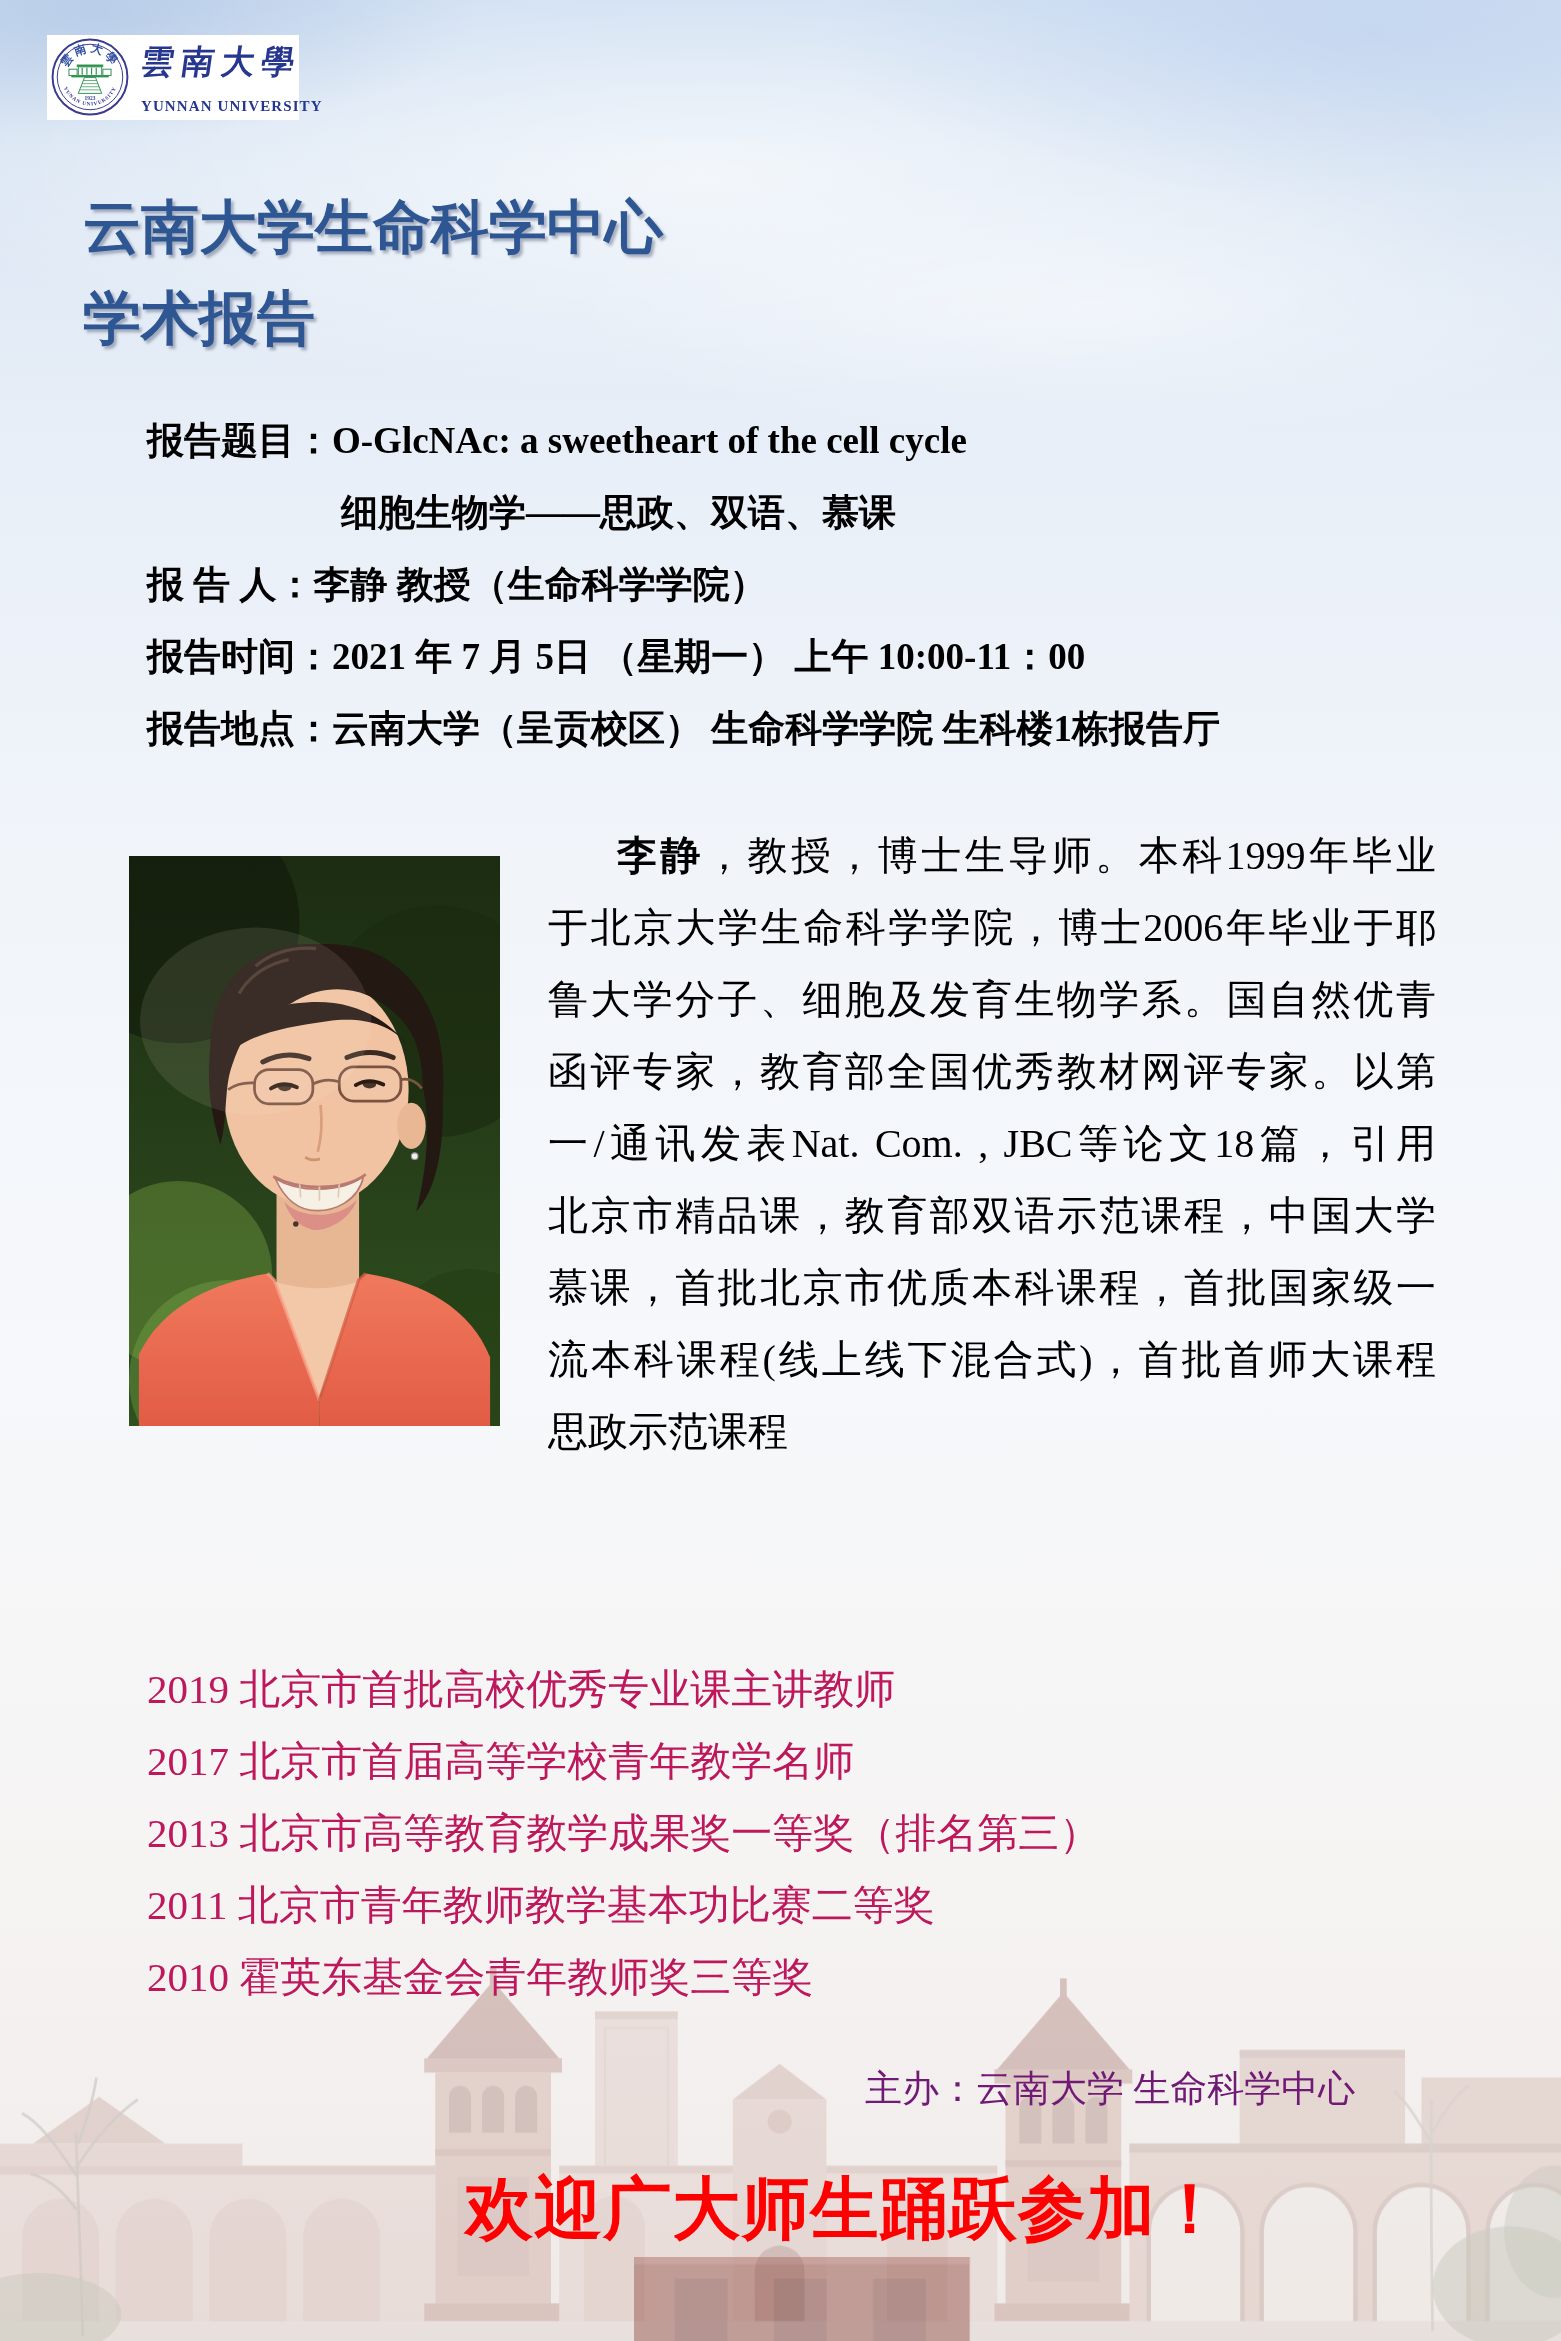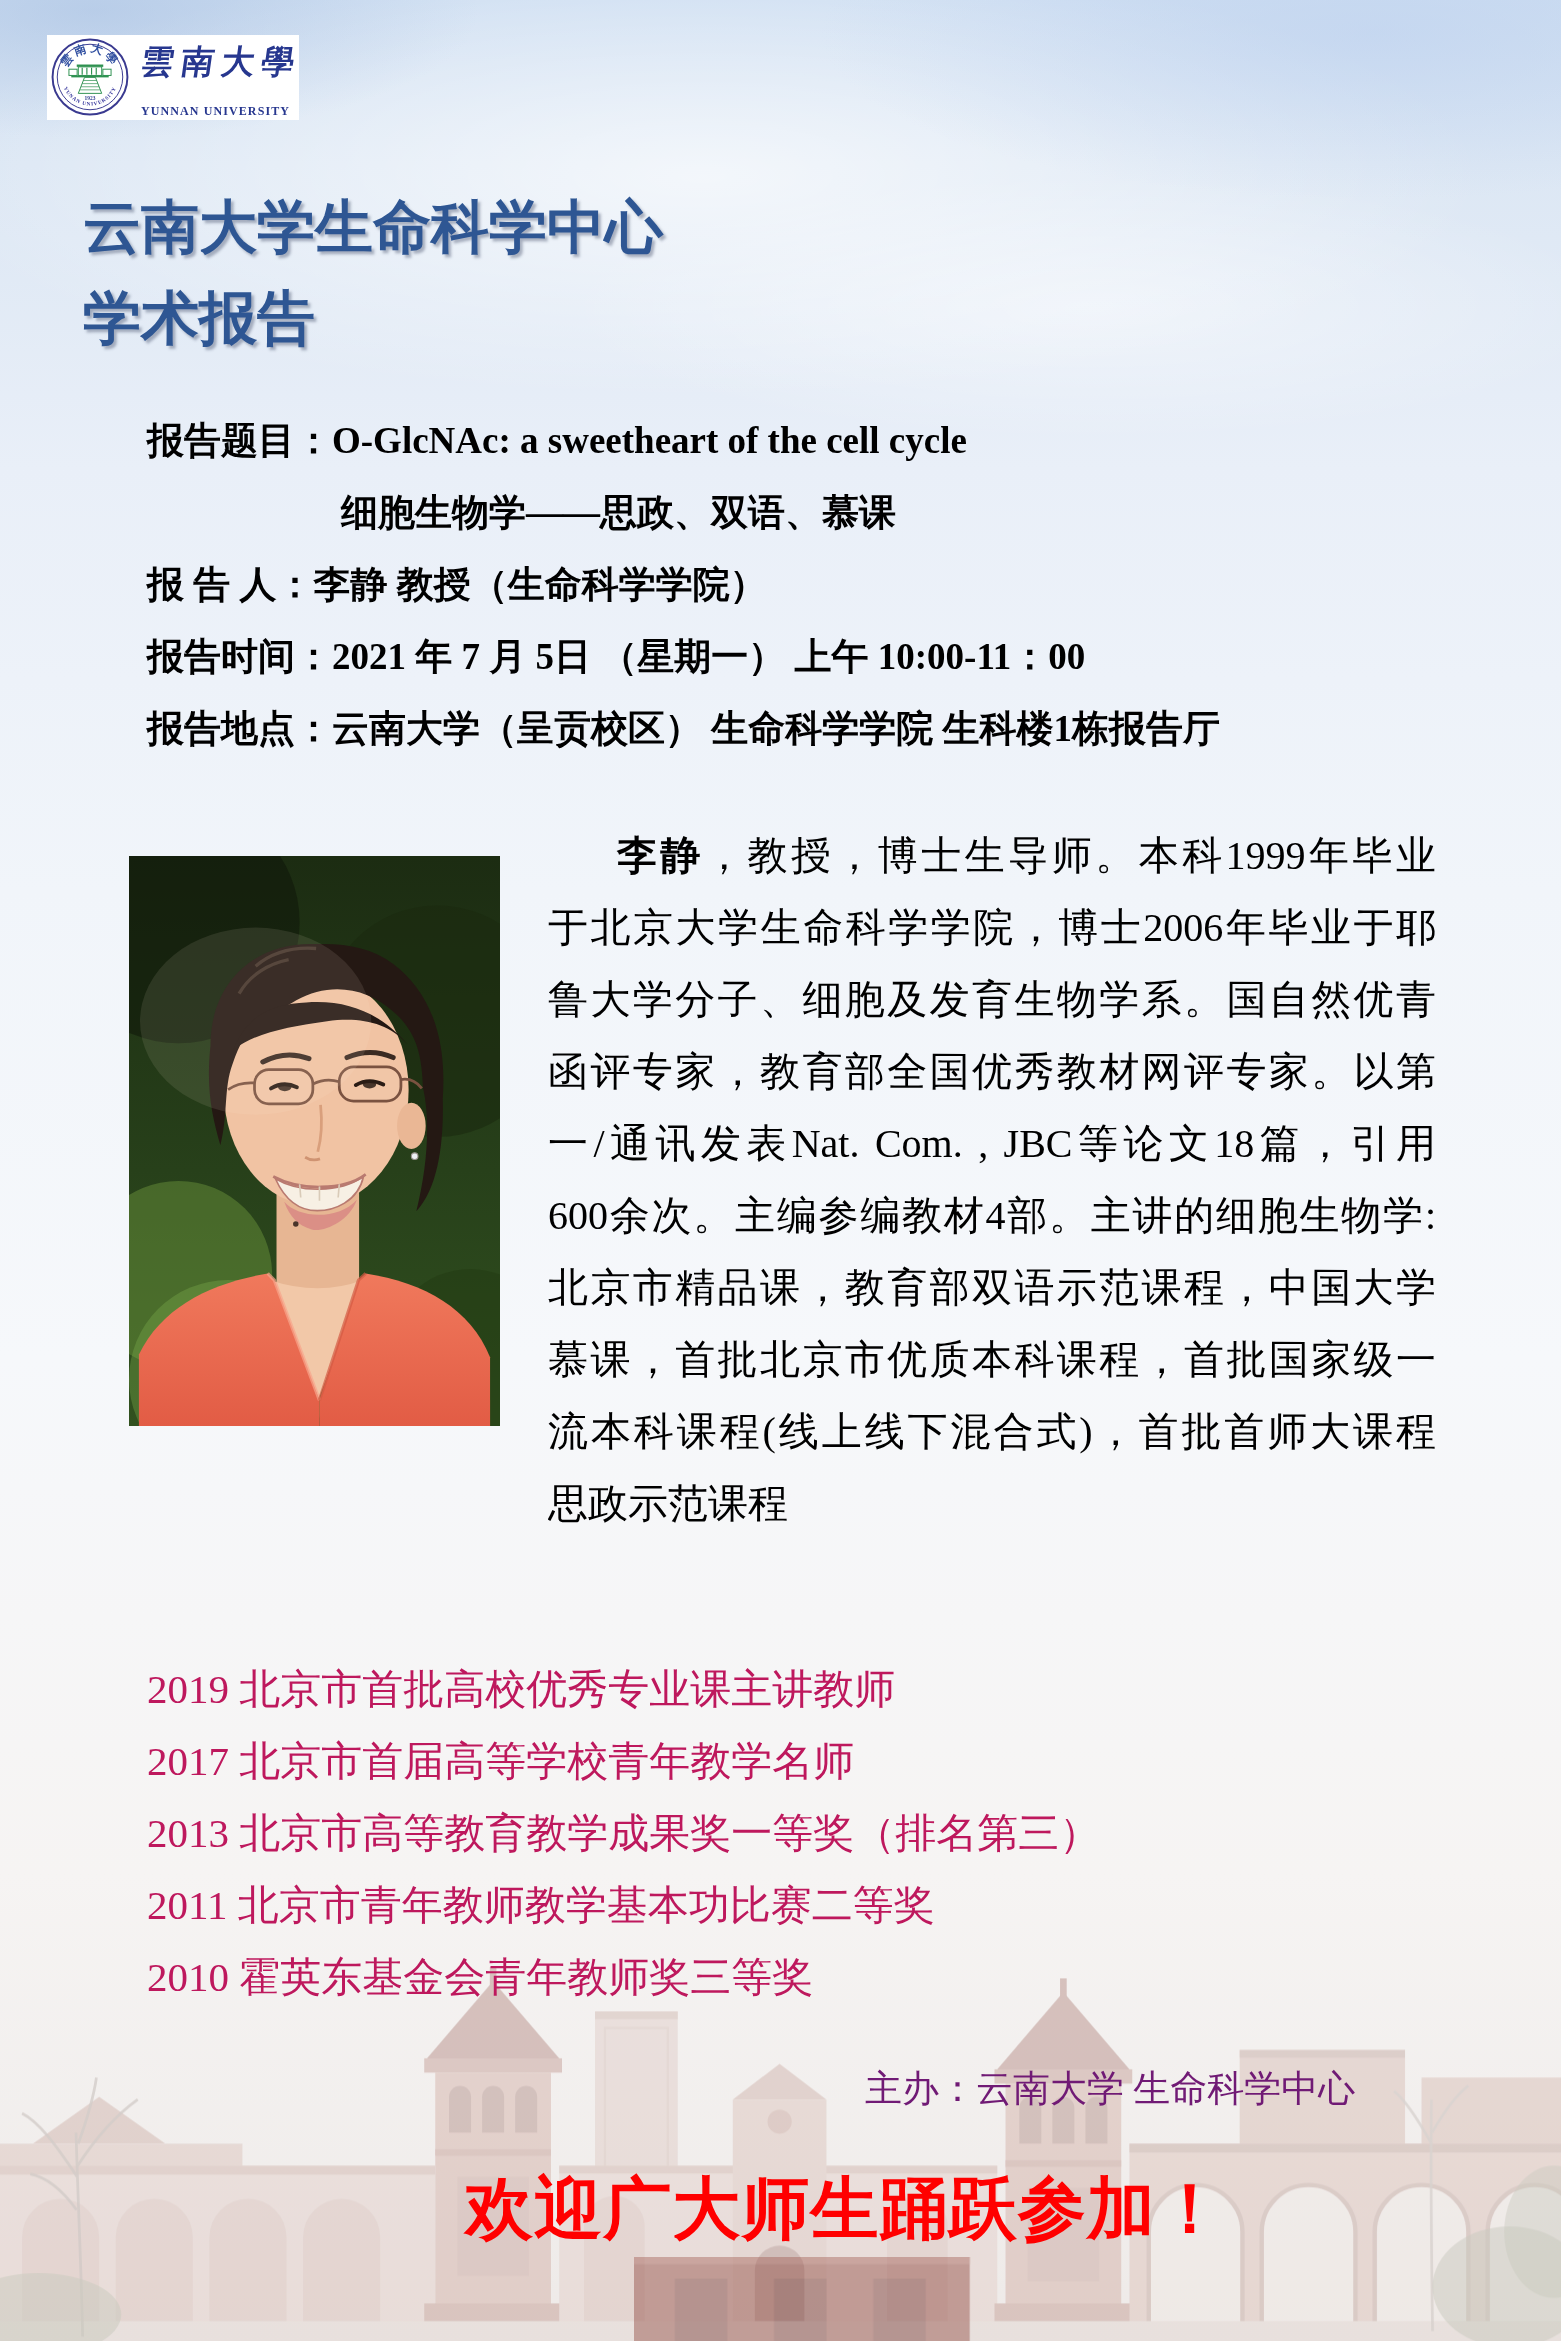--- a/index.html
+++ b/index.html
@@ -25,21 +25,21 @@
 
   
   #logo { left:47px; top:35px; width:252px; height:85px; background:#ffffff; z-index:2; }
   #seal { position:absolute; left:4.4px; top:2.8px; }
   #wordmark { position:absolute; left:94px; top:6.6px; width:156px; height:73px; }
   #calligraphy {
     font-size:33px; font-weight:bold; color:#27378F; letter-spacing:7.2px;
     transform:skewX(-8deg); white-space:nowrap; line-height:41px;
   }
   #latin-name {
-    margin-top:21px; font-size:12px; font-weight:bold; color:#27378F;
+    margin-top:15px; font-size:15px; font-weight:bold; color:#27378F;
     letter-spacing:1.1px; white-space:nowrap;
   }
 
   
   #title {
     left:83px; top:182px; width:1267px; text-align:left; z-index:2;
     color:#2E5693; font-weight:bold; font-size:58px; line-height:91px;
     text-shadow:2.8px 3.3px 2.8px rgba(55,65,95,.38);
   }
 
@@ -306,21 +306,20 @@
 </svg>
 
 <div class="abs" id="bio">
   <div class="bio-line bio-first">
     <span class="bio-name">李静</span><span>，教授，博士生导师。本科1999年毕业</span>
   </div>
   <div class="bio-line">于北京大学生命科学学院，博士2006年毕业于耶</div>
   <div class="bio-line">鲁大学分子、细胞及发育生物学系。国自然优青</div>
   <div class="bio-line">函评专家，教育部全国优秀教材网评专家。以第</div>
   <div class="bio-line">一/通讯发表Nat. Com. , JBC等论文18篇，引用</div>
-  <div class="bio-line">600余次。主编参编教材4部。主讲的细胞生物学:</div>
   <div class="bio-line">北京市精品课，教育部双语示范课程，中国大学</div>
   <div class="bio-line">慕课，首批北京市优质本科课程，首批国家级一</div>
   <div class="bio-line">流本科课程(线上线下混合式)，首批首师大课程</div>
   <div class="bio-line last">思政示范课程</div>
 </div>
 
 <div class="abs" id="awards">
   <div>2019 北京市首批高校优秀专业课主讲教师</div>
   <div>2017 北京市首届高等学校青年教学名师</div>
   <div>2013 北京市高等教育教学成果奖一等奖（排名第三）</div>

